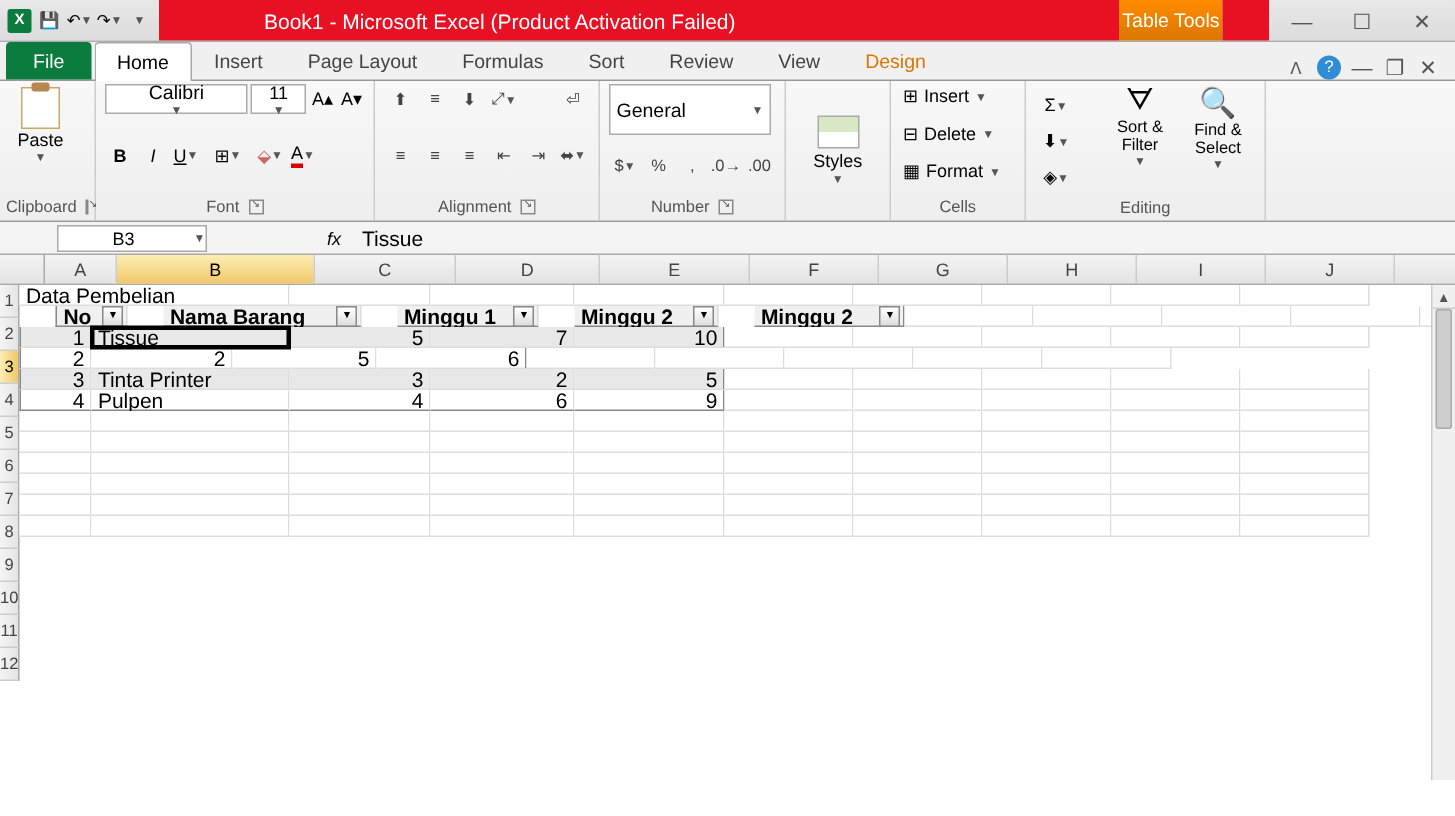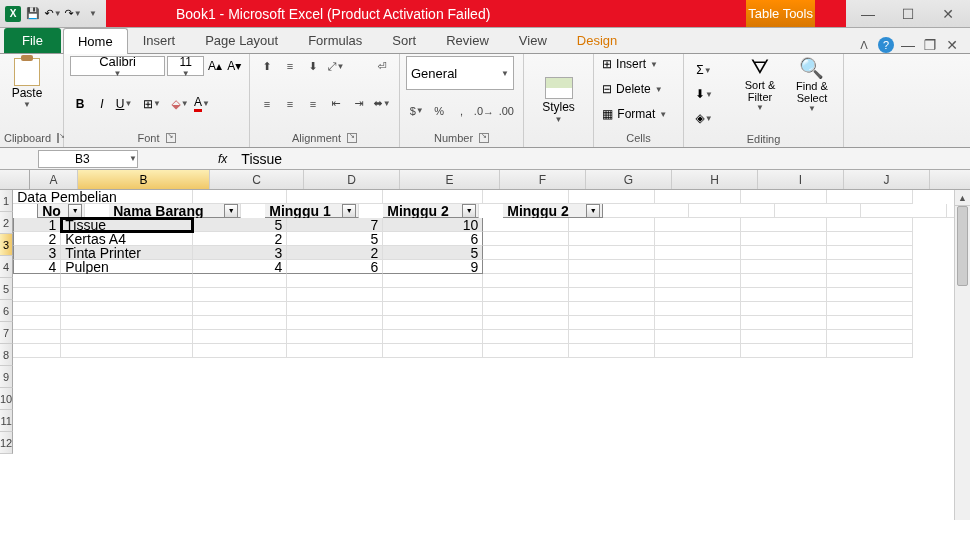--- a/index.html
+++ b/index.html
@@ -381,21 +381,20 @@
         <div class="cell colE right banded tbl-border-right">10</div>
         <div class="cell colF"></div>
           <div class="cell colG"></div>
           <div class="cell colH"></div>
           <div class="cell colI"></div>
           <div class="cell colJ"></div>
       </div>
 
       <div class="grid-row">
         <div class="cell colA right tbl-border-left">2</div>
-        <div class="cell colB">Kertas A4</div>
         <div class="cell colC right">2</div>
         <div class="cell colD right">5</div>
         <div class="cell colE right tbl-border-right">6</div>
         <div class="cell colF"></div>
           <div class="cell colG"></div>
           <div class="cell colH"></div>
           <div class="cell colI"></div>
           <div class="cell colJ"></div>
       </div>
 

